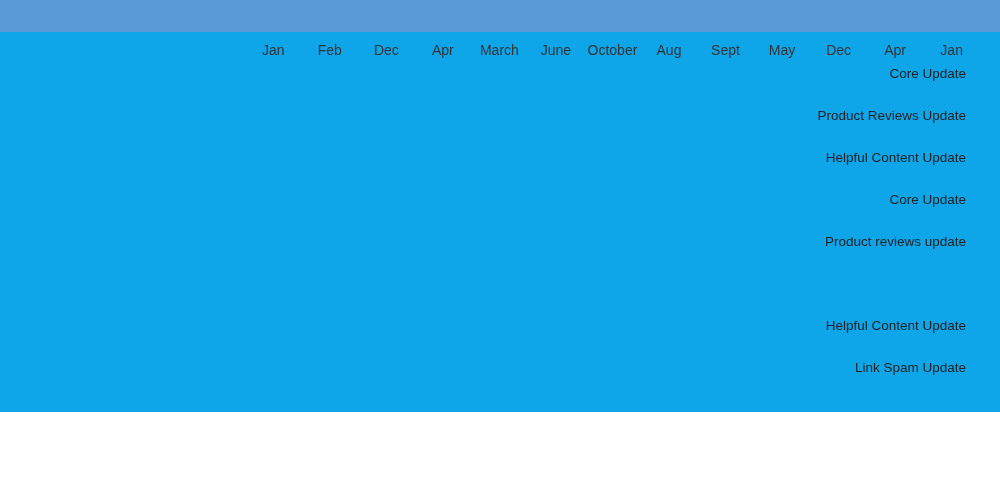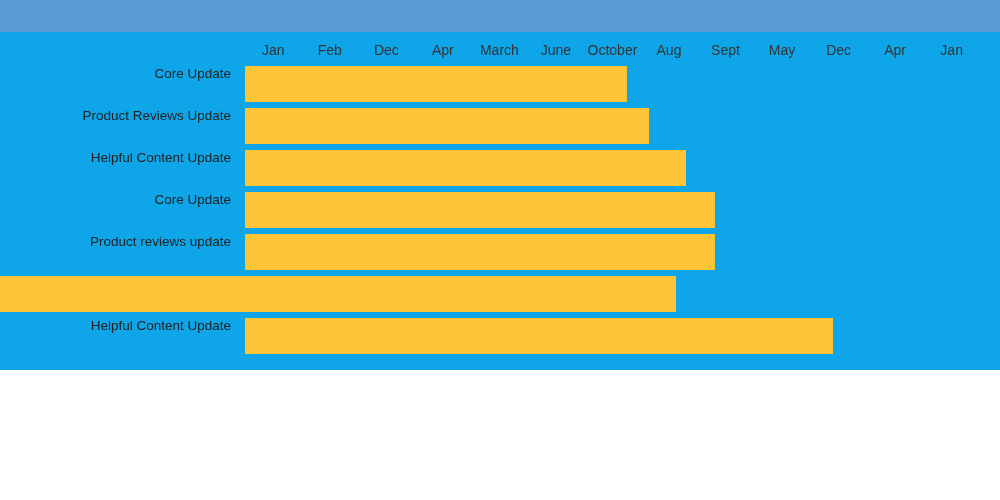--- a/index.html
+++ b/index.html
@@ -34,23 +34,24 @@
     }
     .month-label {
       flex: 1;
       text-align: center;
       font-size: 14px;
       color: #333;
       font-weight: 400;
     }
     .bar-row {
       display: flex;
-      align-items: flex-start;
+      align-items: flex-end;
       margin-bottom: 6px;
       height: 36px;
+      flex-direction: column;
     }
     .row-label {
       width: 245px;
       text-align: right;
       padding-right: 14px;
       font-size: 13.5px;
       color: #222;
       flex-shrink: 0;
     }
     .bar-container {
@@ -125,14 +126,20 @@
         <div class="bar-container">
           <div class="bar" style="width: 69%; background: rgb(255, 195, 54);"></div>
         </div>
       </div>
       <div class="bar-row">
         <div class="row-label">Helpful Content Update</div>
         <div class="bar-container">
           <div class="bar" style="width: 80%; background: rgb(255, 195, 54);"></div>
         </div>
       </div>
+      <div class="bar-row">
+        <div class="row-label">Link Spam Update</div>
+        <div class="bar-container">
+          <div class="bar" style="width: 88%; background: rgb(255, 195, 54);"></div>
+        </div>
+      </div>
     </div>
 </div>
 
 </body></html>

